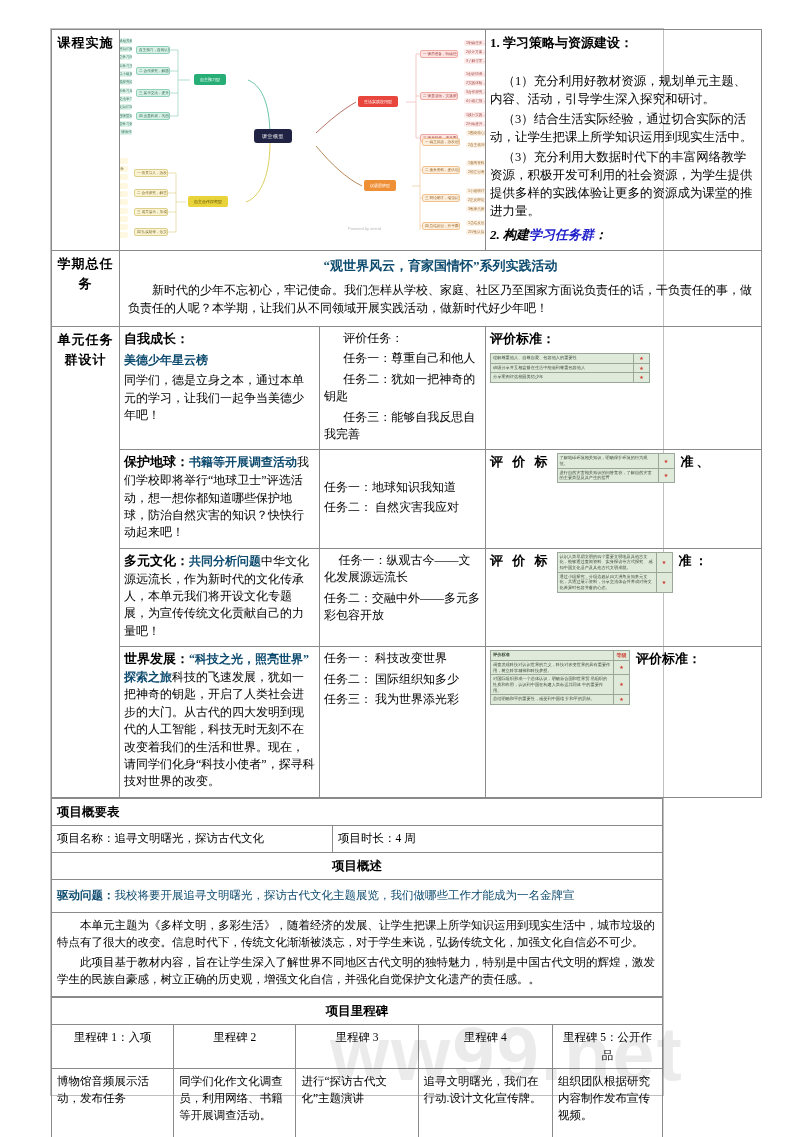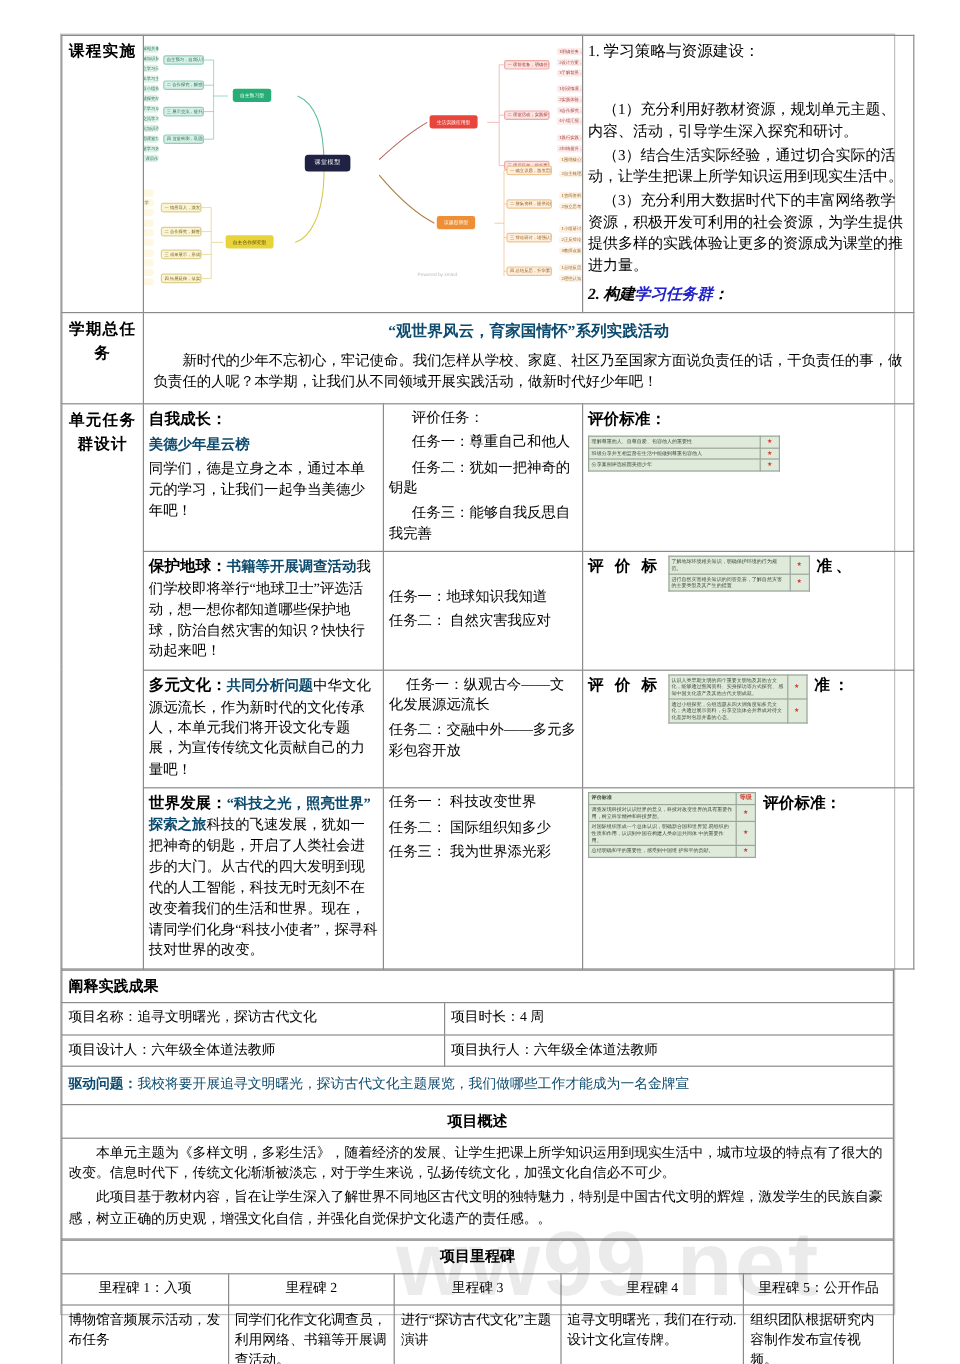--- a/index.html
+++ b/index.html
@@ -10,21 +10,21 @@
   }
   #page {
     position: relative;
     width: 800px; height: 1137px;
     background: #ffffff;
     overflow: hidden;
   }
   .sheet {
     position: absolute;
     left: 50px; top: 28px;
-    width: 696px; height: 1068px;
+    width: 614px; height: 1068px;
     background: #fff;
     border: 1px solid #bfbfbf;
   }
   .watermark {
     position: absolute;
     left: 330px; top: 1010px;
     font-size: 76px; font-weight: bold;
     color: rgba(60,60,60,0.10);
     letter-spacing: 2px;
     font-family: "Liberation Sans", sans-serif;
@@ -74,21 +74,21 @@
   .mm-leaf-red    { background: #fdeceb; color: #a1443e; }
   .mm-leaf-orange { background: #fdf2e6; color: #9a6a2b; }
   .mm-credit {
     position: absolute; left: 228px; top: 196px;
     font-size: 4px; color: #b9b9b9;
     font-family: "Liberation Sans", sans-serif;
   }
 
   
   .strategy { font-size: 12.5px; line-height: 1.58; padding: 6px 8px 2px 8px; }
-  .strategy h4 { margin: 0 0 28px 0; font-size: 13px; font-weight: normal; }
+  .strategy h4 { margin: 0 0 18px 0; font-size: 13px; font-weight: bold; }
   .strategy .itm { text-indent: 1em; margin-bottom: 2px; }
   .strategy .h2l { margin-top: 5px; font-size: 13px; font-weight: bold; font-style: italic; }
 
   
   table.rubric {
     border-collapse: collapse; table-layout: fixed;
     background: #dfeada; font-size: 4.2px;
     font-family: "Liberation Sans", sans-serif;
     line-height: 1.35;
   }
@@ -361,35 +361,31 @@
     </tbody>
       </table>
 
     <table class="proj">
       <colgroup>
           <col style="width:46%">
           <col style="width:54%">
         </colgroup>
       <tbody>
           <tr>
-        <td colspan="2" class="bold" style="font-size:12.5px">阐释实践成果</td>
+        <td colspan="2" class="bold" style="font-size:12.5px">项目概要表</td>
       </tr>
       <tr>
         <td>项目名称：追寻文明曙光，探访古代文化</td>
         <td>项目时长：4 周</td>
       </tr>
       <tr>
-        <td>项目设计人：六年级全体道法教师</td>
-        <td>项目执行人：六年级全体道法教师</td>
+        <td colspan="2" class="center bold" style="font-size:12.5px">项目概述</td>
       </tr>
       <tr>
         <td colspan="2" style="padding-top:7px;padding-bottom:7px"><span class="bold red">驱动问题：</span><span class="red">我校将要开展追寻文明曙光，探访古代文化主题展览，我们做哪些工作才能成为一名金牌宣</span></td>
-      </tr>
-      <tr>
-        <td colspan="2" class="center bold" style="font-size:12.5px">项目概述</td>
       </tr>
       <tr>
         <td colspan="2" style="padding:4px 5px">
           <p class="ind" style="font-size:11.5px;line-height:1.5">本单元主题为《多样文明，多彩生活》，随着经济的发展、让学生把课上所学知识运用到现实生活中，城市垃圾的特点有了很大的改变。信息时代下，传统文化渐渐被淡忘，对于学生来说，弘扬传统文化，加强文化自信必不可少。</p>
           <p class="ind" style="font-size:11.5px;line-height:1.5">此项目基于教材内容，旨在让学生深入了解世界不同地区古代文明的独特魅力，特别是中国古代文明的辉煌，激发学生的民族自豪感，树立正确的历史观，增强文化自信，并强化自觉保护文化遗产的责任感。。</p>
         </td>
       </tr>
     </tbody>
       </table>
 

